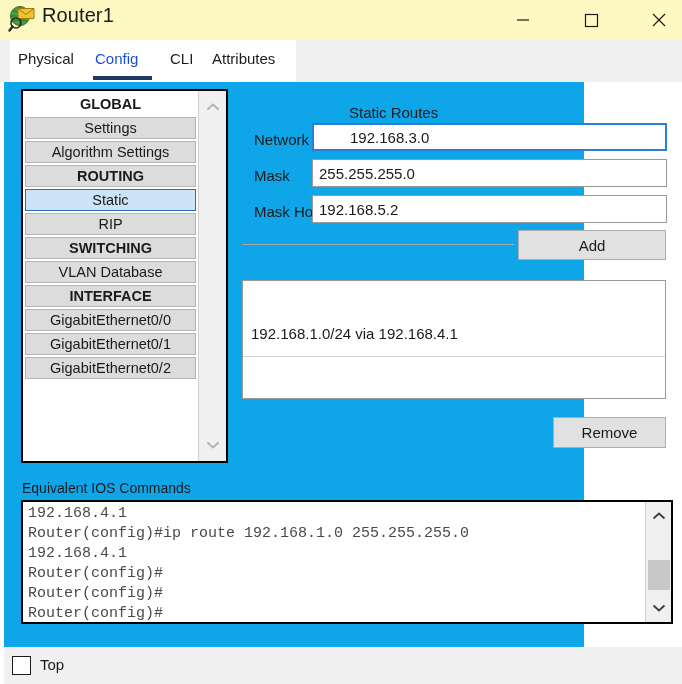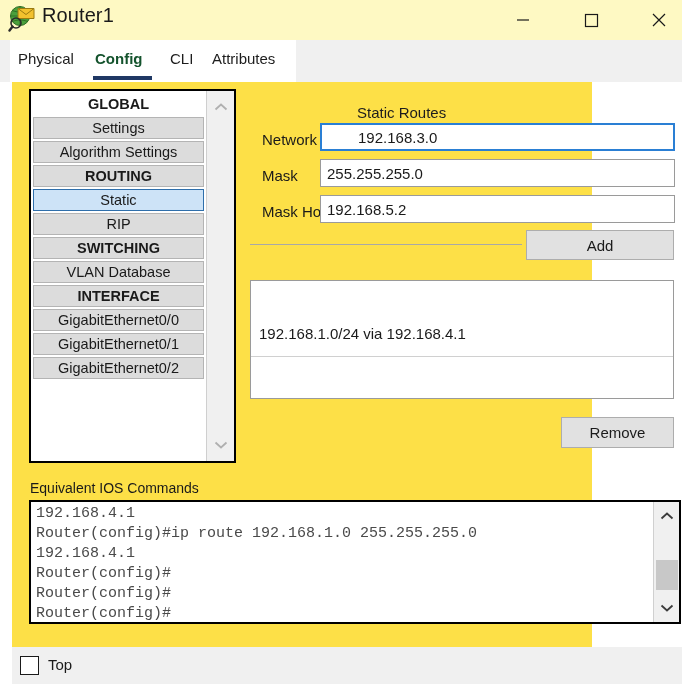--- a/index.html
+++ b/index.html
@@ -58,32 +58,32 @@
   .tab {
     position: absolute; top: 10px;
     font-size: 15px; color: #1d1d1d;
     white-space: nowrap;
     padding-bottom: 3px;
   }
   #tab-physical   { left: 18px; }
   #tab-config     { left: 95px; }
   #tab-cli        { left: 170px; }
   #tab-attributes { left: 212px; }
-  .tab.active { color: #14532d; font-weight: bold; }
+  .tab.active { color: #1d4ed8; }
   .tab-underline {
     position: absolute; left: 93px; top: 36px;
     width: 59px; height: 4px;
     background: #1f3864;
   }
 
   
   .content {
-    position: absolute; left: 12px; top: 82px;
+    position: absolute; left: 4px; top: 82px;
     width: 580px; height: 602px;
-    background: #fde047;
+    background: #0ea5e9;
   }
 
   
   .sidebar {
     position: absolute; left: 17px; top: 7px;
     width: 207px; height: 374px;
     border: 2px solid #000000;
     background: #ffffff;
     overflow: hidden;
   }

